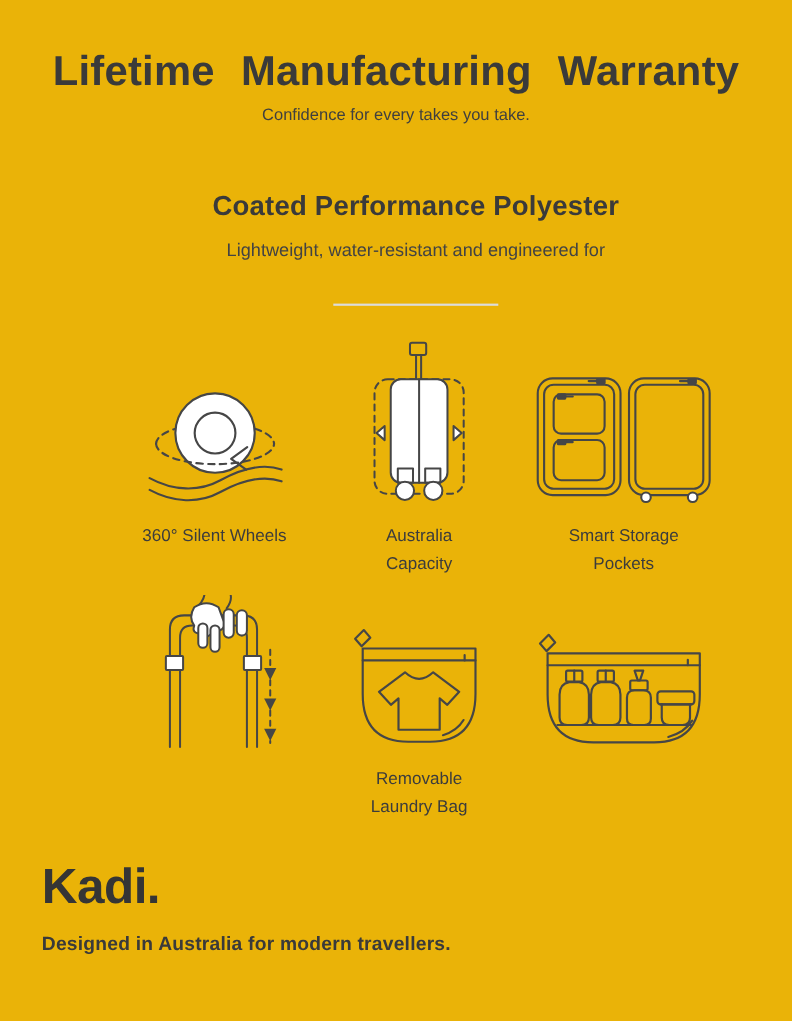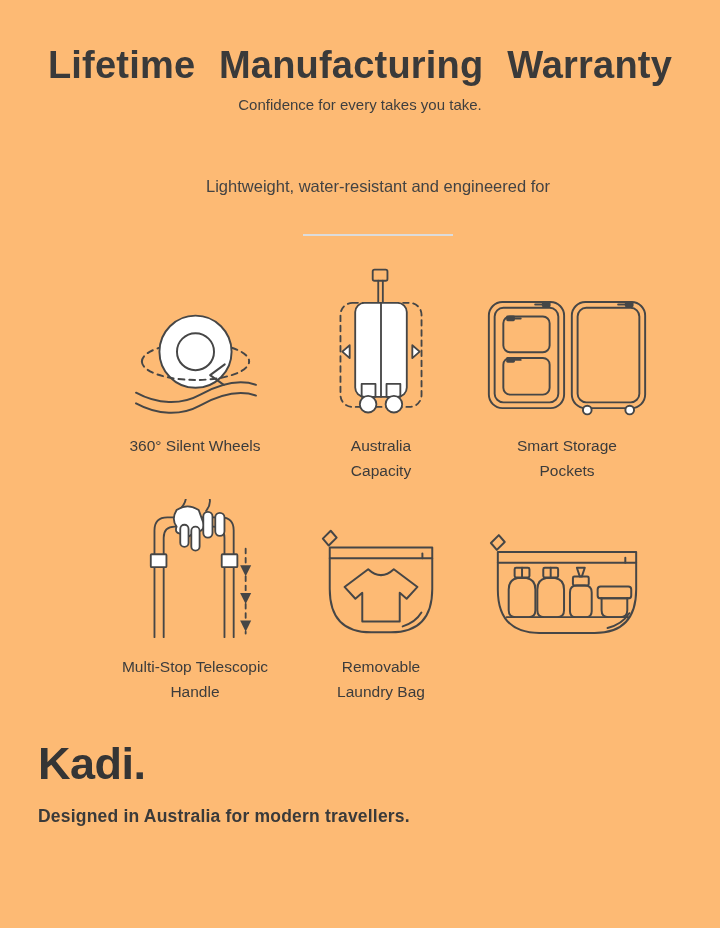--- a/index.html
+++ b/index.html
@@ -1,21 +1,21 @@
 <!DOCTYPE html>
 <html><head>
 <meta charset="utf-8">
 <style>
   * { margin: 0; padding: 0; box-sizing: border-box; }
   html, body { width: 720px; height: 928px; background: #ffffff; overflow: hidden; }
   body {
     font-family: "Liberation Sans", "DejaVu Sans", sans-serif;
     color: #3b3b3b;
   }
-  .page { width: 720px; height: 928px; position: relative; background: #fdba74; }
+  .page { width: 720px; height: 928px; position: relative; background: #eab308; }
 
   
   .header { padding-top: 44px; text-align: center; }
   .title {
     font-size: 38px;
     font-weight: 800;
     letter-spacing: 0.2px;
     word-spacing: 13px;
     color: #3a3a3a;
   }
@@ -108,20 +108,21 @@
 <body>
 
 <div class="page">
 
   <div class="header">
     <div class="title">Lifetime Manufacturing Warranty</div>
     <div class="subtitle">Confidence for every takes you take.</div>
   </div>
 
   <div class="material">
+    <div class="material-heading">Coated Performance Polyester</div>
     <div class="material-desc">
       <span>Lightweight, water-resistant and engineered for</span><br>
     </div>
   </div>
 
   <div class="divider"></div>
 
   <div class="features">
 
     <div class="feature row1">
@@ -204,24 +205,20 @@
           <path class="stroke-fill" d="M46 12 Q40 22 46 30 Q43 38 53 38 Q57 44 63 38 L73 34 Q78 30 74 23 L70 12 Q58 4 46 12 Z"></path>
           <rect class="stroke-fill" x="50" y="28" width="9" height="24" rx="4.5"></rect>
           <rect class="stroke-fill" x="62" y="30" width="9" height="26" rx="4.5"></rect>
           <rect class="stroke-fill" x="75" y="14" width="10" height="28" rx="5"></rect>
           <rect class="stroke-fill" x="88" y="15" width="10" height="25" rx="5"></rect>
           <line class="stroke dashed" x1="121" y1="54" x2="121" y2="146" style="stroke-dasharray:5 5"></line>
           <polygon class="solid-dark" points="115,72 127,72 121,84"></polygon>
           <polygon class="solid-dark" points="115,102 127,102 121,114"></polygon>
           <polygon class="solid-dark" points="115,132 127,132 121,144"></polygon>
         </svg>
-      </div>
-      <div class="feature-label">
-        <span>Multi-Stop Telescopic</span><br>
-        <span>Handle</span>
       </div>
     </div>
 
     <div class="feature row2">
       <div class="icon-box">
         <svg width="138" height="112" viewBox="0 0 140 112" aria-hidden="true">
           <polygon class="stroke" points="11,11 19,3 25,10 17,18"></polygon>
           <rect class="stroke" x="18" y="20" width="104" height="11"></rect>
           <line class="stroke" x1="112" y1="26" x2="112" y2="31"></line>
           <path class="stroke" d="M18 31 L18 62 Q18 106 60 106 L80 106 Q122 106 122 62 L122 31"></path>

